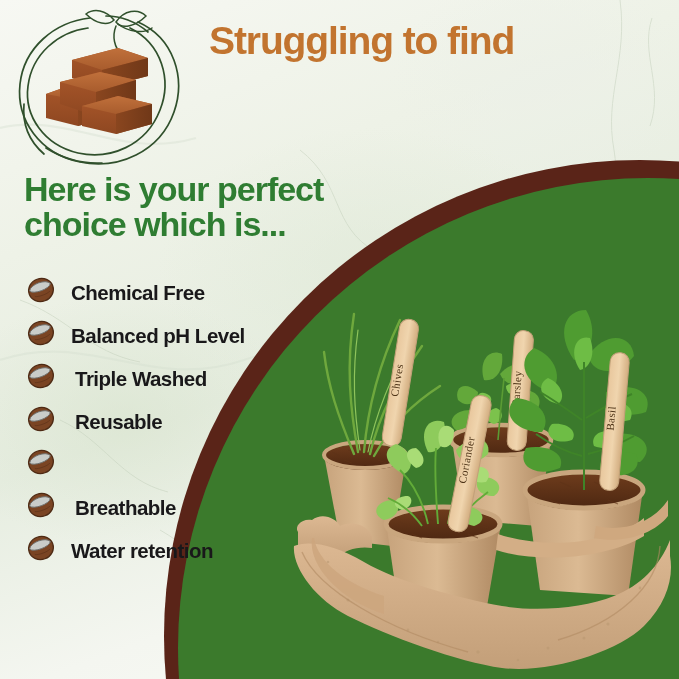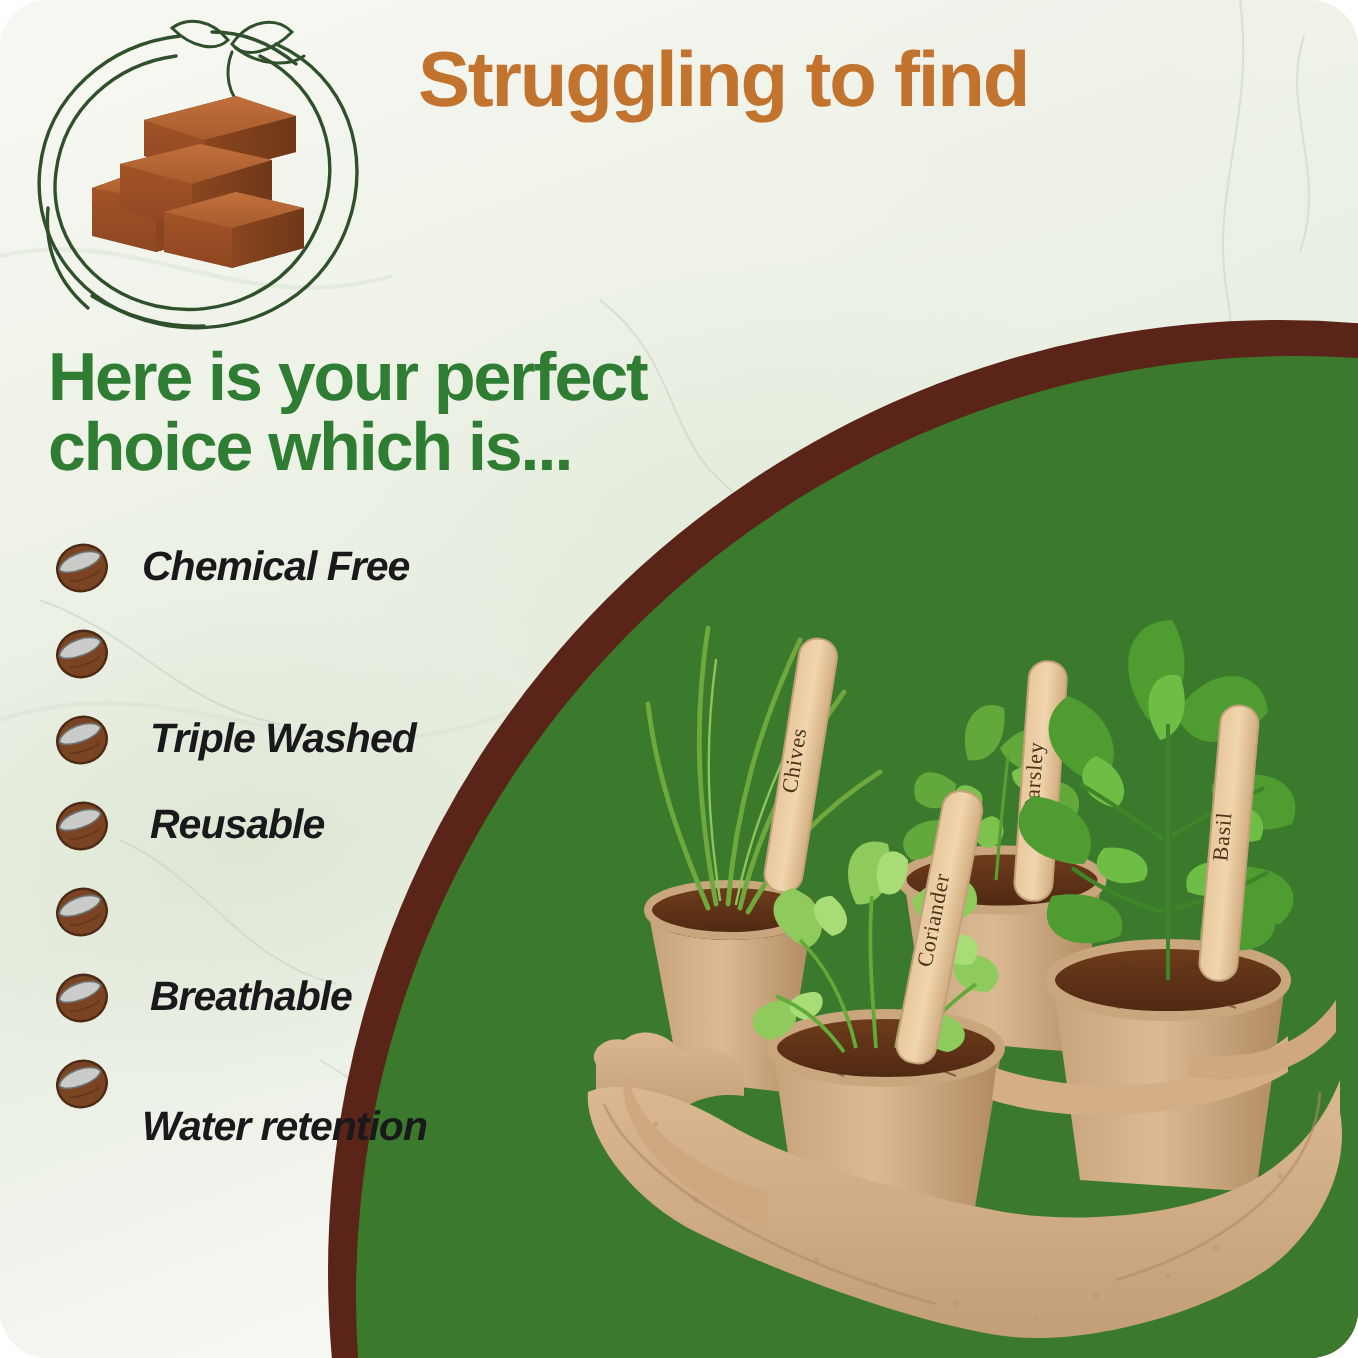--- a/index.html
+++ b/index.html
@@ -5,21 +5,20 @@
   html,body{margin:0;padding:0;background:#fff;}
   body{
     font-family:"Liberation Sans", sans-serif;
     -webkit-font-smoothing:antialiased;
   }
   #stage{
     position:relative;
     width:679px;height:679px;
     overflow:hidden;
     background:#f2f4ee;
-    border-radius:24px;
   }
   
   .marble{
     position:absolute;inset:0;
     background:
       radial-gradient(ellipse 260px 180px at 18% 62%, rgba(214,226,203,.55), rgba(214,226,203,0) 70%),
       radial-gradient(ellipse 300px 200px at 55% 40%, rgba(221,232,212,.5), rgba(221,232,212,0) 72%),
       radial-gradient(ellipse 220px 160px at 80% 12%, rgba(236,240,232,.7), rgba(236,240,232,0) 70%),
       linear-gradient(160deg,#f7f8f3 0%,#eef2e7 28%,#e6ede0 52%,#f4f6f0 75%,#fafbf7 100%);
   }
@@ -52,23 +51,22 @@
     position:absolute;left:48px;top:4px;
     font-weight:800;font-size:30px;letter-spacing:-.6px;color:#b4552a;
   }
   .logo .lg-org{
     position:absolute;left:26px;top:30px;
     font-weight:800;font-size:36px;letter-spacing:-1px;color:#44a147;
   }
   
   .features{position:absolute;left:26px;top:262px;width:280px;}
   .feat{
-    position:relative;display:flex;align-items:center;
+    position:relative;display:flex;align-items:flex-end;
     height:43px;
-    font-style:italic;
   }
   .feat .ico{width:30px;height:30px;flex:0 0 30px;margin-right:7px;}
   .feat .lbl{
     font-weight:800;font-size:20.5px;letter-spacing:-.5px;color:#19181a;
     white-space:nowrap;
   }
   .feat.i0 .lbl,.feat.i1 .lbl,.feat.i4 .lbl{margin-left:8px;}
   .feat.i2 .lbl,.feat.i3 .lbl,.feat.i5 .lbl{margin-left:12px;}
   .feat.i6 .lbl{margin-left:8px;margin-top:44px;}
   
@@ -202,20 +200,21 @@
     <div class="feat i1">
       <svg class="ico" viewBox="0 0 30 30">
         <g transform="rotate(-20 15 15)">
           <ellipse cx="15" cy="15" rx="12.5" ry="11.5" fill="#7a4423"></ellipse>
           <ellipse cx="15" cy="15" rx="12.5" ry="11.5" fill="none" stroke="#4d2a14" stroke-width="1.2"></ellipse>
           <path d="M4 12 C7 6 23 6 26 12 C24 17 6 17 4 12 Z" fill="#c9ccc9"></path>
           <path d="M4 12 C7 6 23 6 26 12 C24 17 6 17 4 12 Z" fill="none" stroke="#6d6f6d" stroke-width=".9"></path>
           <path d="M7 19 C10 21 20 21 23 19" fill="none" stroke="#5a3018" stroke-width=".8" opacity=".7"></path>
         </g>
       </svg>
+      <span class="lbl">Balanced pH Level</span>
     </div>
 
     <div class="feat i2">
       <svg class="ico" viewBox="0 0 30 30">
         <g transform="rotate(-20 15 15)">
           <ellipse cx="15" cy="15" rx="12.5" ry="11.5" fill="#7a4423"></ellipse>
           <ellipse cx="15" cy="15" rx="12.5" ry="11.5" fill="none" stroke="#4d2a14" stroke-width="1.2"></ellipse>
           <path d="M4 12 C7 6 23 6 26 12 C24 17 6 17 4 12 Z" fill="#c9ccc9"></path>
           <path d="M4 12 C7 6 23 6 26 12 C24 17 6 17 4 12 Z" fill="none" stroke="#6d6f6d" stroke-width=".9"></path>
           <path d="M7 19 C10 21 20 21 23 19" fill="none" stroke="#5a3018" stroke-width=".8" opacity=".7"></path>

